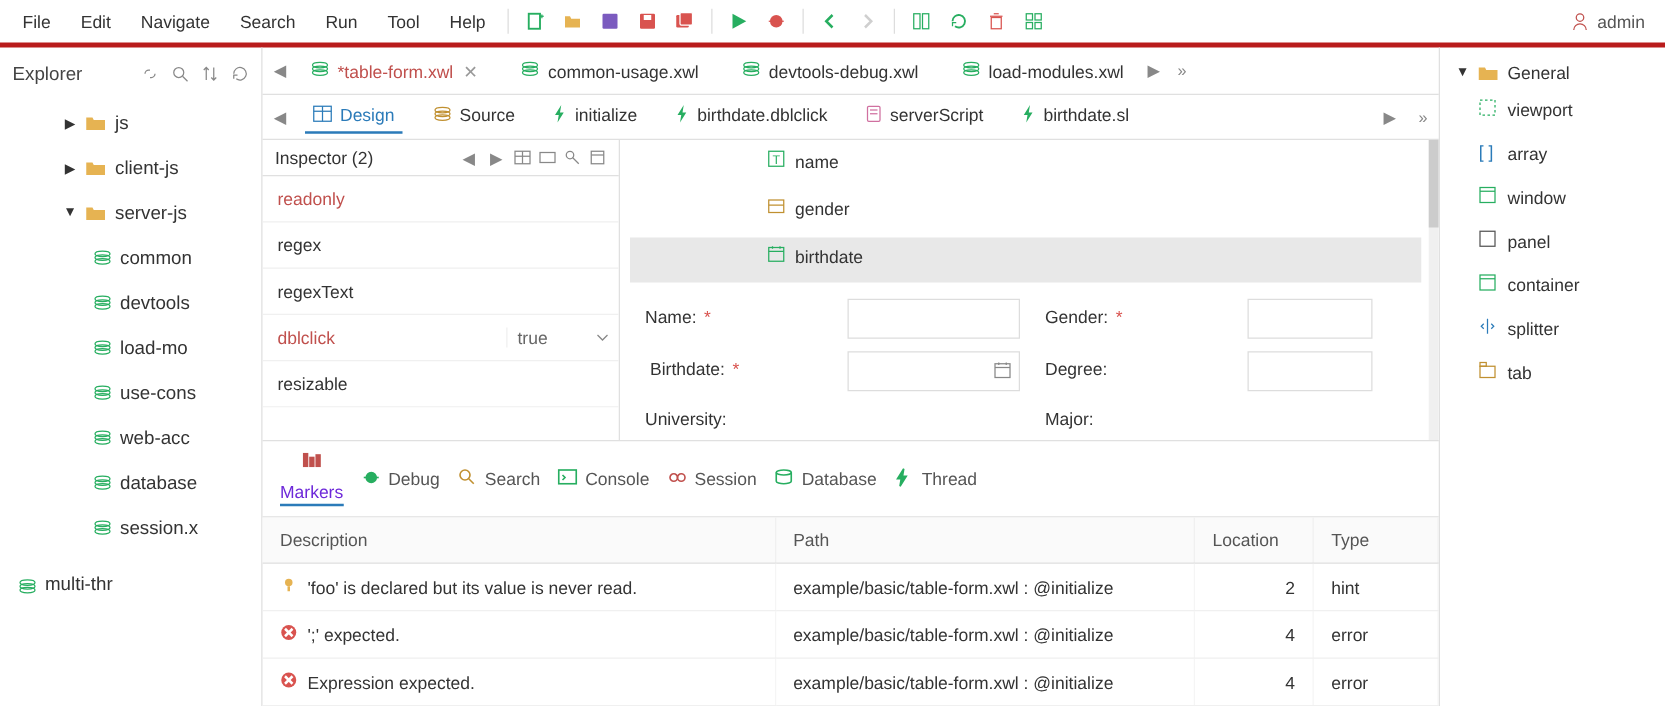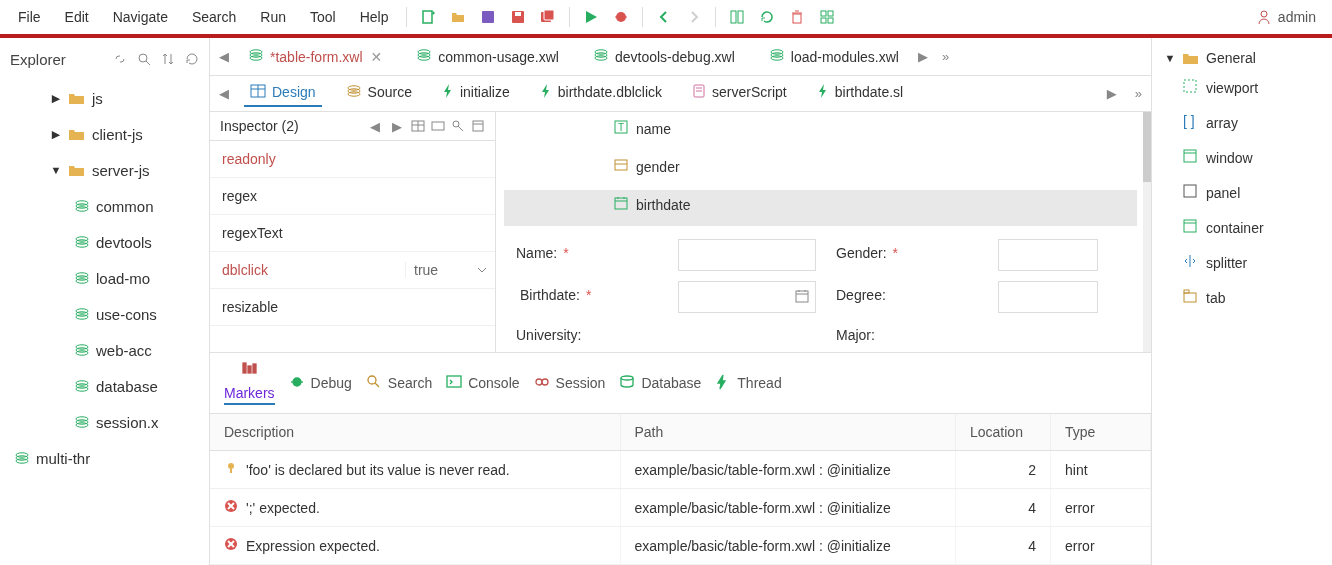--- a/index.html
+++ b/index.html
@@ -246,21 +246,21 @@
         <div class="tree-row" style="padding-left: 68px;">
           <span class="layico">
             <svg width="16" height="14">
               <ellipse cx="8" cy="4" rx="6" ry="2.2" fill="none" stroke="#27ae60"></ellipse>
               <ellipse cx="8" cy="7" rx="6" ry="2.2" fill="none" stroke="#27ae60"></ellipse>
               <ellipse cx="8" cy="10" rx="6" ry="2.2" fill="none" stroke="#27ae60"></ellipse>
             </svg>
           </span>
           <span>session.x</span>
         </div>
-        <div class="tree-row" style="">
+        <div class="tree-row" style=" align-items: flex-end;">
           <span class="layico">
             <svg width="16" height="14">
               <ellipse cx="8" cy="4" rx="6" ry="2.2" fill="none" stroke="#27ae60"></ellipse>
               <ellipse cx="8" cy="7" rx="6" ry="2.2" fill="none" stroke="#27ae60"></ellipse>
               <ellipse cx="8" cy="10" rx="6" ry="2.2" fill="none" stroke="#27ae60"></ellipse>
             </svg>
           </span>
           <span>multi-thr</span>
         </div>
       </div>

